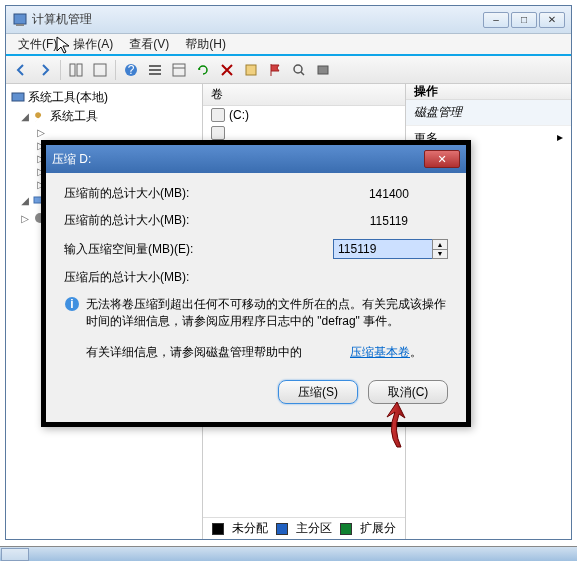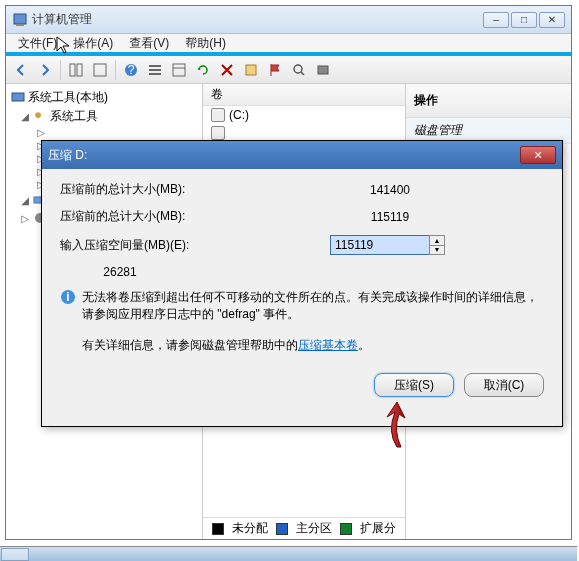--- a/index.html
+++ b/index.html
@@ -5,21 +5,21 @@
 * { box-sizing: border-box; margin: 0; padding: 0; font-family: "Microsoft YaHei", sans-serif; font-size: 12px; }
 body { background: #fff; width: 579px; height: 561px; position: relative; overflow: hidden; }
 
 .window { position: absolute; left: 5px; top: 5px; width: 567px; height: 535px; border: 1px solid #5a7aa0; background: #f0f0f0; }
 .titlebar { height: 28px; background: linear-gradient(#e8f0fa,#d0e0f0); display: flex; align-items: center; padding: 0 6px; border-bottom: 1px solid #b0c0d0; }
 .titlebar .icon { width: 16px; height: 16px; margin-right: 4px; }
 .titlebar .title { flex: 1; color: #333; font-family: Liberation Serif, serif; }
 .winbtns { display: flex; gap: 2px; }
 .winbtn { width: 26px; height: 16px; border: 1px solid #8aa0c0; background: linear-gradient(#f0f5fa,#d5e5f5); border-radius: 2px; display: flex; align-items: center; justify-content: center; font-size: 10px; color: #333; }
 
-.menubar { height: 22px; background: #f5f5f5; display: flex; align-items: center; padding: 0 4px; border-bottom: 4px solid #0ea5e9; }
+.menubar { height: 22px; background: #f5f5f5; display: flex; align-items: center; padding: 0 4px; border-bottom: 2px solid #0ea5e9; }
 .menuitem { padding: 2px 8px; color: #222; }
 
 .toolbar { height: 28px; background: linear-gradient(#f8f8f8,#e8e8e8); display: flex; align-items: center; padding: 0 4px; gap: 2px; border-bottom: 1px solid #ccc; }
 .tbtn { width: 22px; height: 22px; display: flex; align-items: center; justify-content: center; border: 1px solid transparent; }
 .tbtn svg { width: 16px; height: 16px; }
 .tsep { width: 1px; height: 20px; background: #ccc; margin: 0 2px; }
 
 .content { display: flex; height: calc(100% - 78px); }
 .leftpane { width: 197px; border-right: 1px solid #ccc; background: #fff; padding: 4px; overflow: hidden; }
 .tree-row { display: flex; align-items: center; padding: 1px 0; gap: 2px; }
@@ -30,41 +30,41 @@
 .midpane { flex: 1; background: #fff; display: flex; flex-direction: column; border-right: 1px solid #ccc; }
 .colhdr { height: 22px; background: linear-gradient(#fafafa,#ececec); border-bottom: 1px solid #ddd; display: flex; align-items: center; padding-left: 8px; }
 .volrow { display: flex; align-items: center; padding: 2px 8px; gap: 4px; }
 .volicon { width: 14px; height: 14px; border: 1px solid #888; border-radius: 2px; background: #eee; }
 
 .diskarea { flex: 1; border-top: 1px solid #ccc; position: relative; }
 .legend { position: absolute; bottom: 0; left: 0; right: 0; height: 22px; display: flex; align-items: center; justify-content: center; gap: 8px; border-top: 1px solid #ddd; background: #fff; }
 .legbox { width: 12px; height: 12px; border: 1px solid #333; }
 
 .rightpane { width: 165px; background: #fff; }
-.actions-hdr { height: 34px; background: linear-gradient(#fafafa,#ececec); border-bottom: 1px solid #ddd; padding-left: 8px; display: flex; align-items: center; font-weight: bold; }
+.actions-hdr { height: 16px; background: linear-gradient(#fafafa,#ececec); border-bottom: 1px solid #ddd; padding-left: 8px; display: flex; align-items: center; font-weight: bold; }
 .actions-sub { padding: 4px 8px; background: #f0f5fa; border-bottom: 1px solid #eee; font-style: italic; }
 .actions-more { padding: 4px 8px; display: flex; justify-content: space-between; }
 
 
-.dialog { position: absolute; left: 41px; top: 140px; width: 522px; height: 287px; border: 1px solid #000000; background: #f0f0f0; box-shadow: 2px 2px 8px rgba(0,0,0,0.3); }
+.dialog { position: absolute; left: 41px; top: 140px; width: 430px; height: 287px; border: 5px solid #000000; background: #f0f0f0; box-shadow: 2px 2px 8px rgba(0,0,0,0.3); }
 .dlg-titlebar { height: 28px; background: linear-gradient(#5a8dd0,#3a6db0); display: flex; align-items: center; padding: 0 6px; color: #fff; }
 .dlg-title { flex: 1; }
 .dlg-close { width: 36px; height: 18px; background: linear-gradient(#e07070,#b03030); border: 1px solid #802020; border-radius: 2px; display: flex; align-items: center; justify-content: center; color: #fff; font-size: 11px; }
 .dlg-body { padding: 12px 18px; }
 .dlg-row { display: flex; align-items: center; margin-bottom: 10px; }
 .dlg-label { width: 270px; }
 .dlg-val { width: 120px; text-align: center; }
 .dlg-input { width: 100px; height: 20px; border: 1px solid #3a6db0; background: #cce0ff; padding: 0 4px; }
 .spinner { width: 16px; height: 20px; border: 1px solid #888; display: flex; flex-direction: column; margin-left: -1px; }
 .spinner div { flex: 1; display: flex; align-items: center; justify-content: center; font-size: 7px; background: #f0f0f0; }
 .spinner div:first-child { border-bottom: 1px solid #888; }
 .info-row { display: flex; gap: 6px; margin: 8px 0; }
 .info-icon { width: 16px; height: 16px; flex-shrink: 0; }
 .info-text { line-height: 1.4; }
-.link { color: #0066cc; text-decoration: underline; }
+.link { color: #0066cc; text-decoration: underline; padding-left: 48px; }
 .dlg-buttons { display: flex; justify-content: flex-end; gap: 10px; padding: 0 18px 10px; }
 .dlg-btn { width: 80px; height: 24px; border: 1px solid #888; background: linear-gradient(#fafafa,#e0e0e0); border-radius: 8px; }
 .dlg-btn.primary { border: 1px solid #3a8de0; box-shadow: 0 0 2px #5aa0e8; }
 
 .cursor { position: absolute; left: 55px; top: 35px; pointer-events: none; }
 .arrow-annot { position: absolute; left: 377px; top: 402px; pointer-events: none; }
 .taskbar { position: absolute; left: 0; bottom: 0; width: 577px; height: 15px; background: linear-gradient(#d0e0f0,#a0c0e0); border-top: 1px solid #888; }
 .taskicon { width: 28px; height: 13px; background: rgba(255,255,255,0.4); border: 1px solid #88a0c0; margin: 1px; display: inline-block; }
 </style>
 </head>
@@ -278,21 +278,21 @@
     </div>
     <div class="dlg-row">
       <span class="dlg-label">输入压缩空间量(MB)(E):</span>
       <input class="dlg-input" value="115119" style="">
       <div class="spinner">
           <div>▲</div>
           <div>▼</div>
         </div>
     </div>
     <div class="dlg-row">
-      <span class="dlg-val">26281</span>
+      <span class="dlg-label">压缩后的总计大小(MB):</span>
     </div>
     <div class="info-row">
       <span class="info-icon"><svg viewBox="0 0 16 16">
             <circle cx="8" cy="8" r="7" fill="#4090e0"></circle>
             <text x="8" y="12" text-anchor="middle" fill="#fff" font-size="11" font-weight="bold">i</text>
           </svg></span>
       <span class="info-text">无法将卷压缩到超出任何不可移动的文件所在的点。有关完成该操作时间的详细信息，请参阅应用程序日志中的 "defrag" 事件。</span>
     </div>
     <div class="info-row" style="margin-left:22px;margin-top:14px">
       <span class="info-text">

